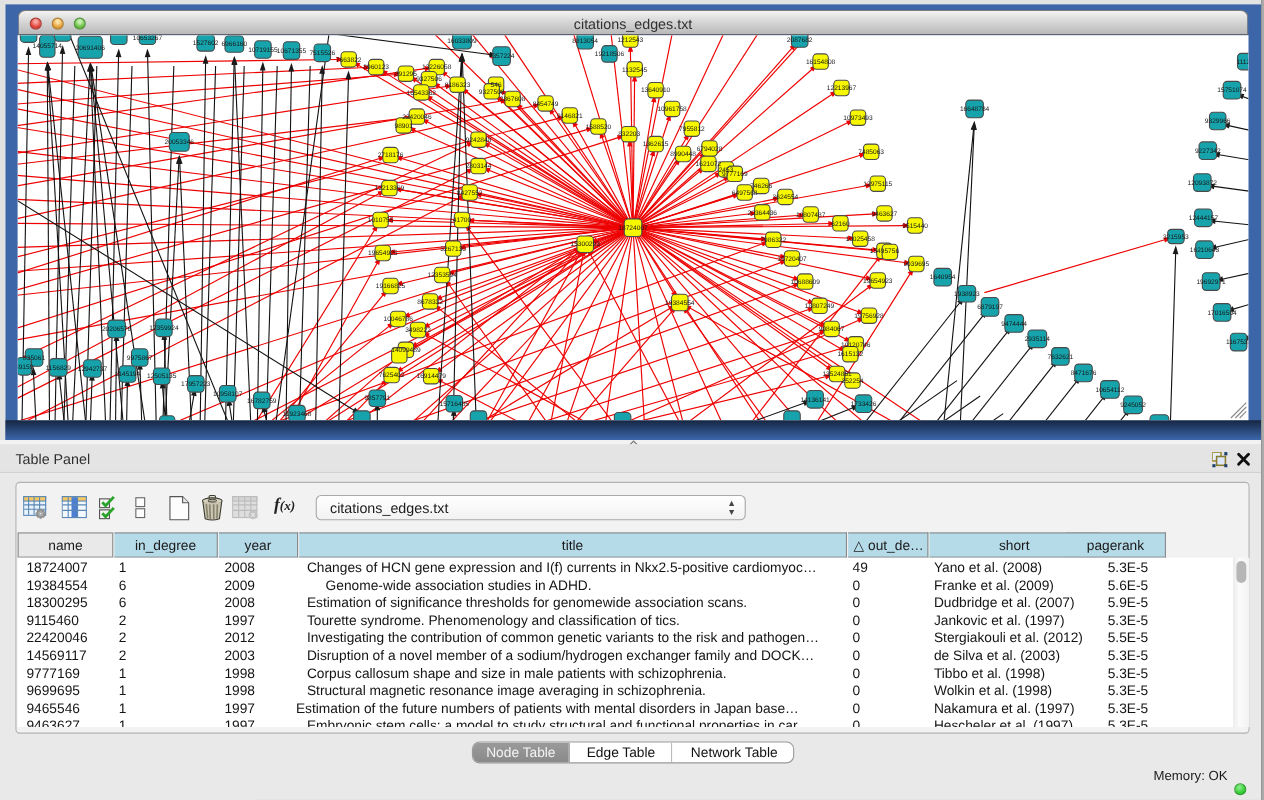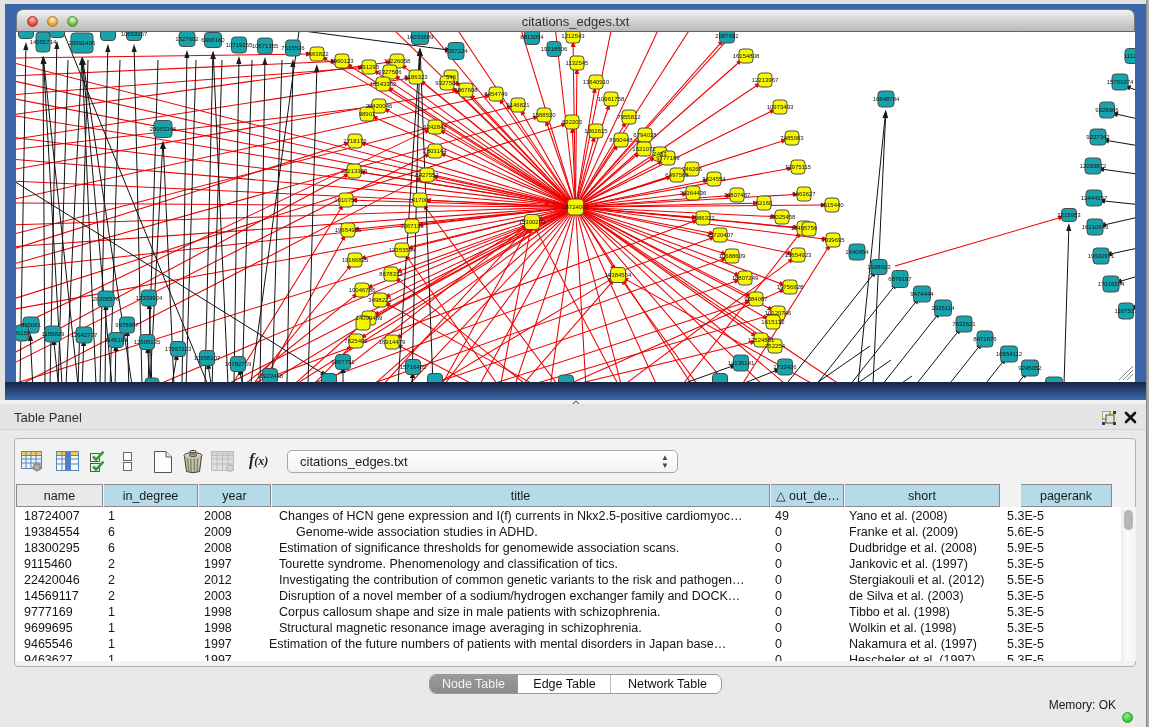--- a/index.html
+++ b/index.html
@@ -837,21 +837,21 @@
   </svg>
 <div class="icon" style="left:249px;top:451px;font-family:'Liberation Serif',serif;font-style:italic;font-weight:bold;font-size:16px;color:#222">f<span style="font-size:12px">(x)</span></div>
 <div id="combo">citations_edges.txt<div class="st">▲<br>▼</div></div>
 <div id="thead">
  <div class="hc" style="left:0;width:87px;background:#e9e9e9;border-left:1px solid #8a8a8a">name</div>
  <div class="hc" style="left:88px;width:94px">in_degree</div>
  <div class="hc" style="left:183px;width:72px">year</div>
  <div class="hc" style="left:256px;width:498px">title</div>
  <div class="hc" style="left:755px;width:73px;text-align:left;padding-left:5px">△ out_de…</div>
  <div class="hc" style="left:829px;width:155px">short</div>
- <div class="hc" style="left:1005px;width:91px">pagerank</div>
+ <div class="hc" style="left:953px;width:91px">pagerank</div>
 </div>
 <div id="tbody">
 <div class="row" style="top:1px">
       <span style="left:8px">18724007</span>
       <span style="left:92px">1</span>
       <span style="left:188px">2008</span>
       <span style="left:263px">Changes of HCN gene expression and I(f) currents in Nkx2.5-positive cardiomyoc…</span>
       <span style="left:759px">49</span>
       <span style="left:833px">Yano et al. (2008)</span>
       <span style="left:991px">5.3E-5</span>
@@ -864,21 +864,21 @@
       <span style="left:759px">0</span>
       <span style="left:833px">Franke et al. (2009)</span>
       <span style="left:991px">5.6E-5</span>
     </div>
 <div class="row" style="top:33px">
       <span style="left:8px">18300295</span>
       <span style="left:92px">6</span>
       <span style="left:188px">2008</span>
       <span style="left:263px">Estimation of significance thresholds for genomewide association scans.</span>
       <span style="left:759px">0</span>
-      <span style="left:833px">Dudbridge et al. (2008)</span>
+      <span style="left:833px">Dudbridge et al. (2007)</span>
       <span style="left:991px">5.9E-5</span>
     </div>
 <div class="row" style="top:49px">
       <span style="left:8px">9115460</span>
       <span style="left:92px">2</span>
       <span style="left:188px">1997</span>
       <span style="left:263px">Tourette syndrome. Phenomenology and classification of tics.</span>
       <span style="left:759px">0</span>
       <span style="left:833px">Jankovic et al. (1997)</span>
       <span style="left:991px">5.3E-5</span>
@@ -925,20 +925,21 @@
       <span style="left:188px">1997</span>
       <span style="left:253px">Estimation of the future numbers of patients with mental disorders in Japan base…</span>
       <span style="left:759px">0</span>
       <span style="left:833px">Nakamura et al. (1997)</span>
       <span style="left:991px">5.3E-5</span>
     </div>
 <div class="row" style="top:145px">
       <span style="left:8px">9463627</span>
       <span style="left:92px">1</span>
       <span style="left:188px">1997</span>
+      <span style="left:263px">Embryonic stem cells: a model to study structural and functional properties in car…</span>
       <span style="left:759px">0</span>
       <span style="left:833px">Hescheler et al. (1997)</span>
       <span style="left:991px">5.3E-5</span>
     </div>
 </div>
 <div id="sbar">
     <div class="th"></div>
   </div>
 <div id="tabs">
  <div style="left:0;width:88px;background:linear-gradient(#9a9a9a,#888);color:#f4f4f4;border-right:1px solid #9a9a9a">Node Table</div>

